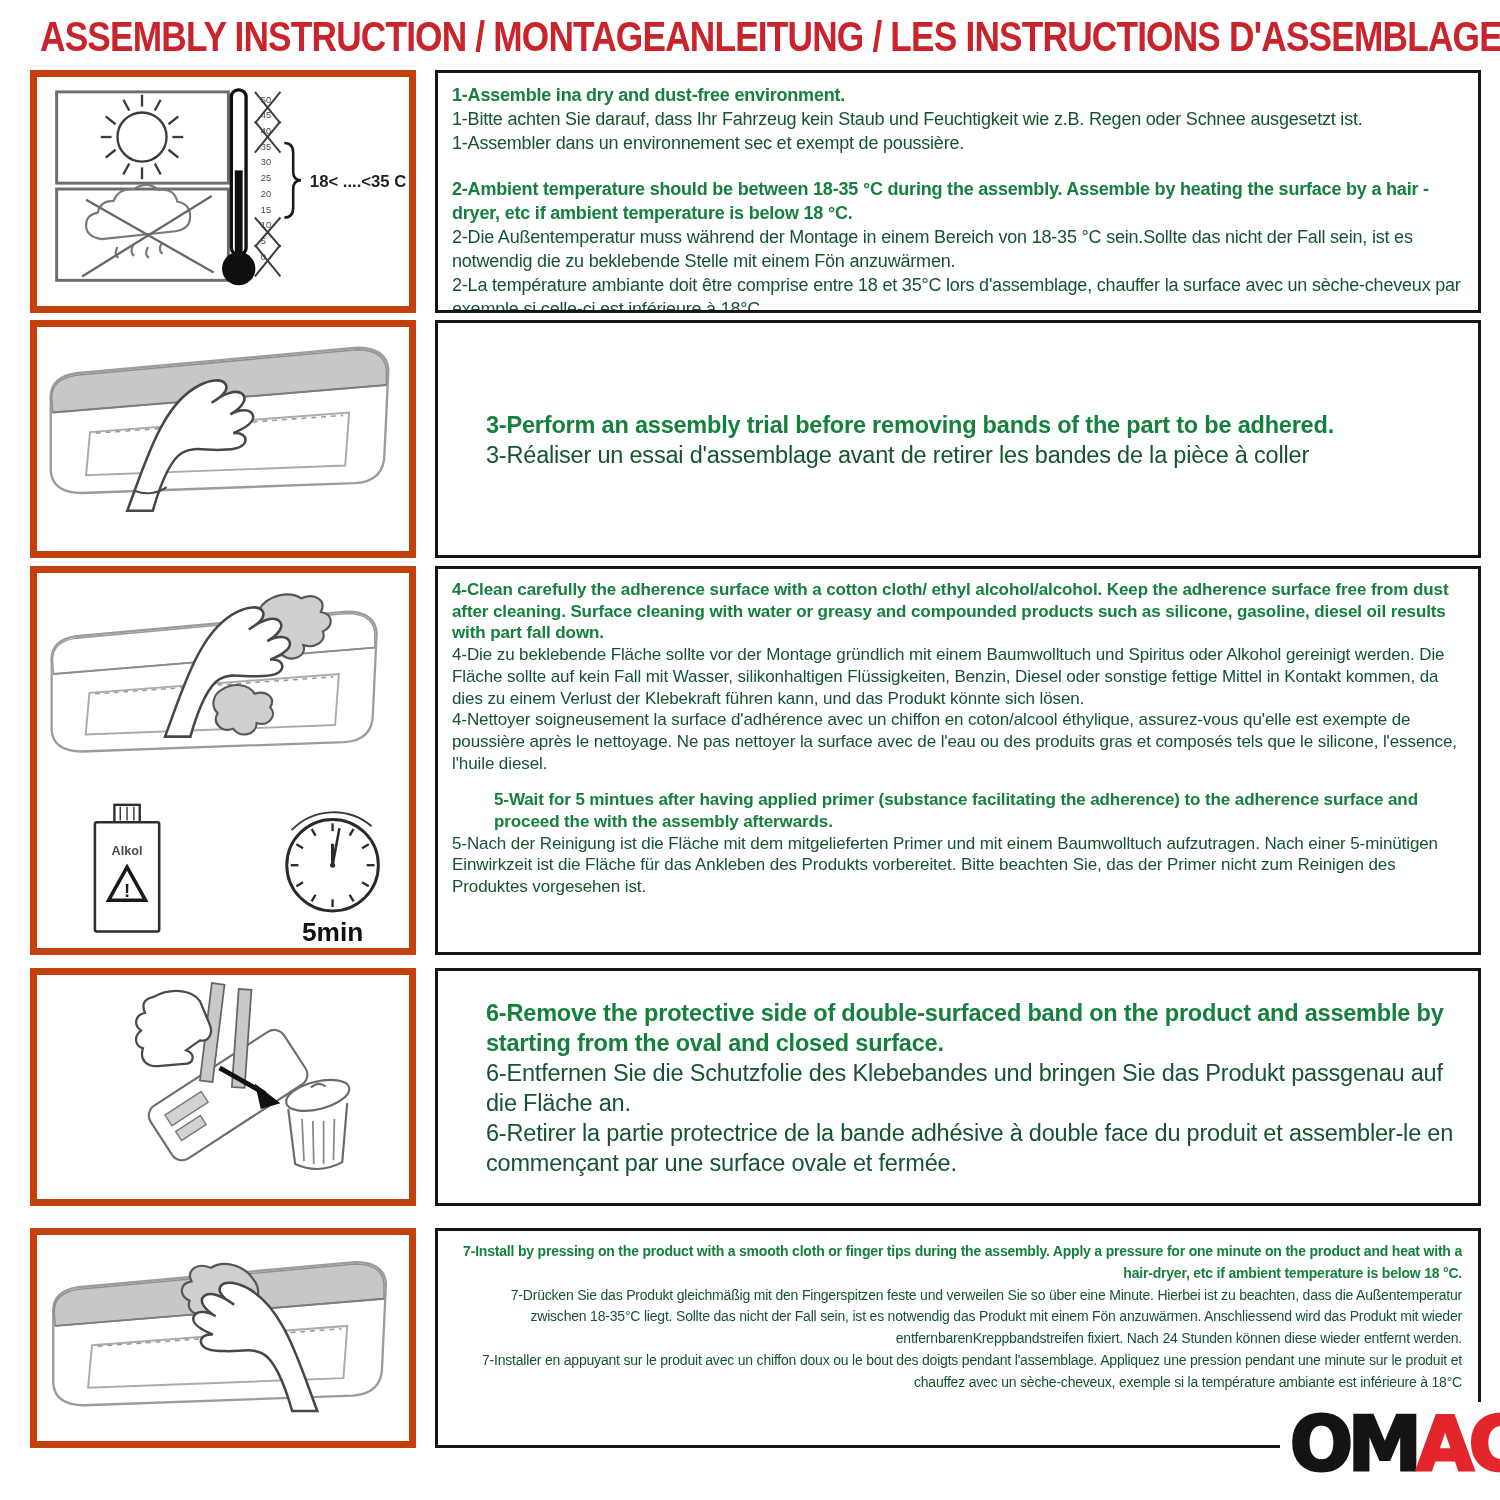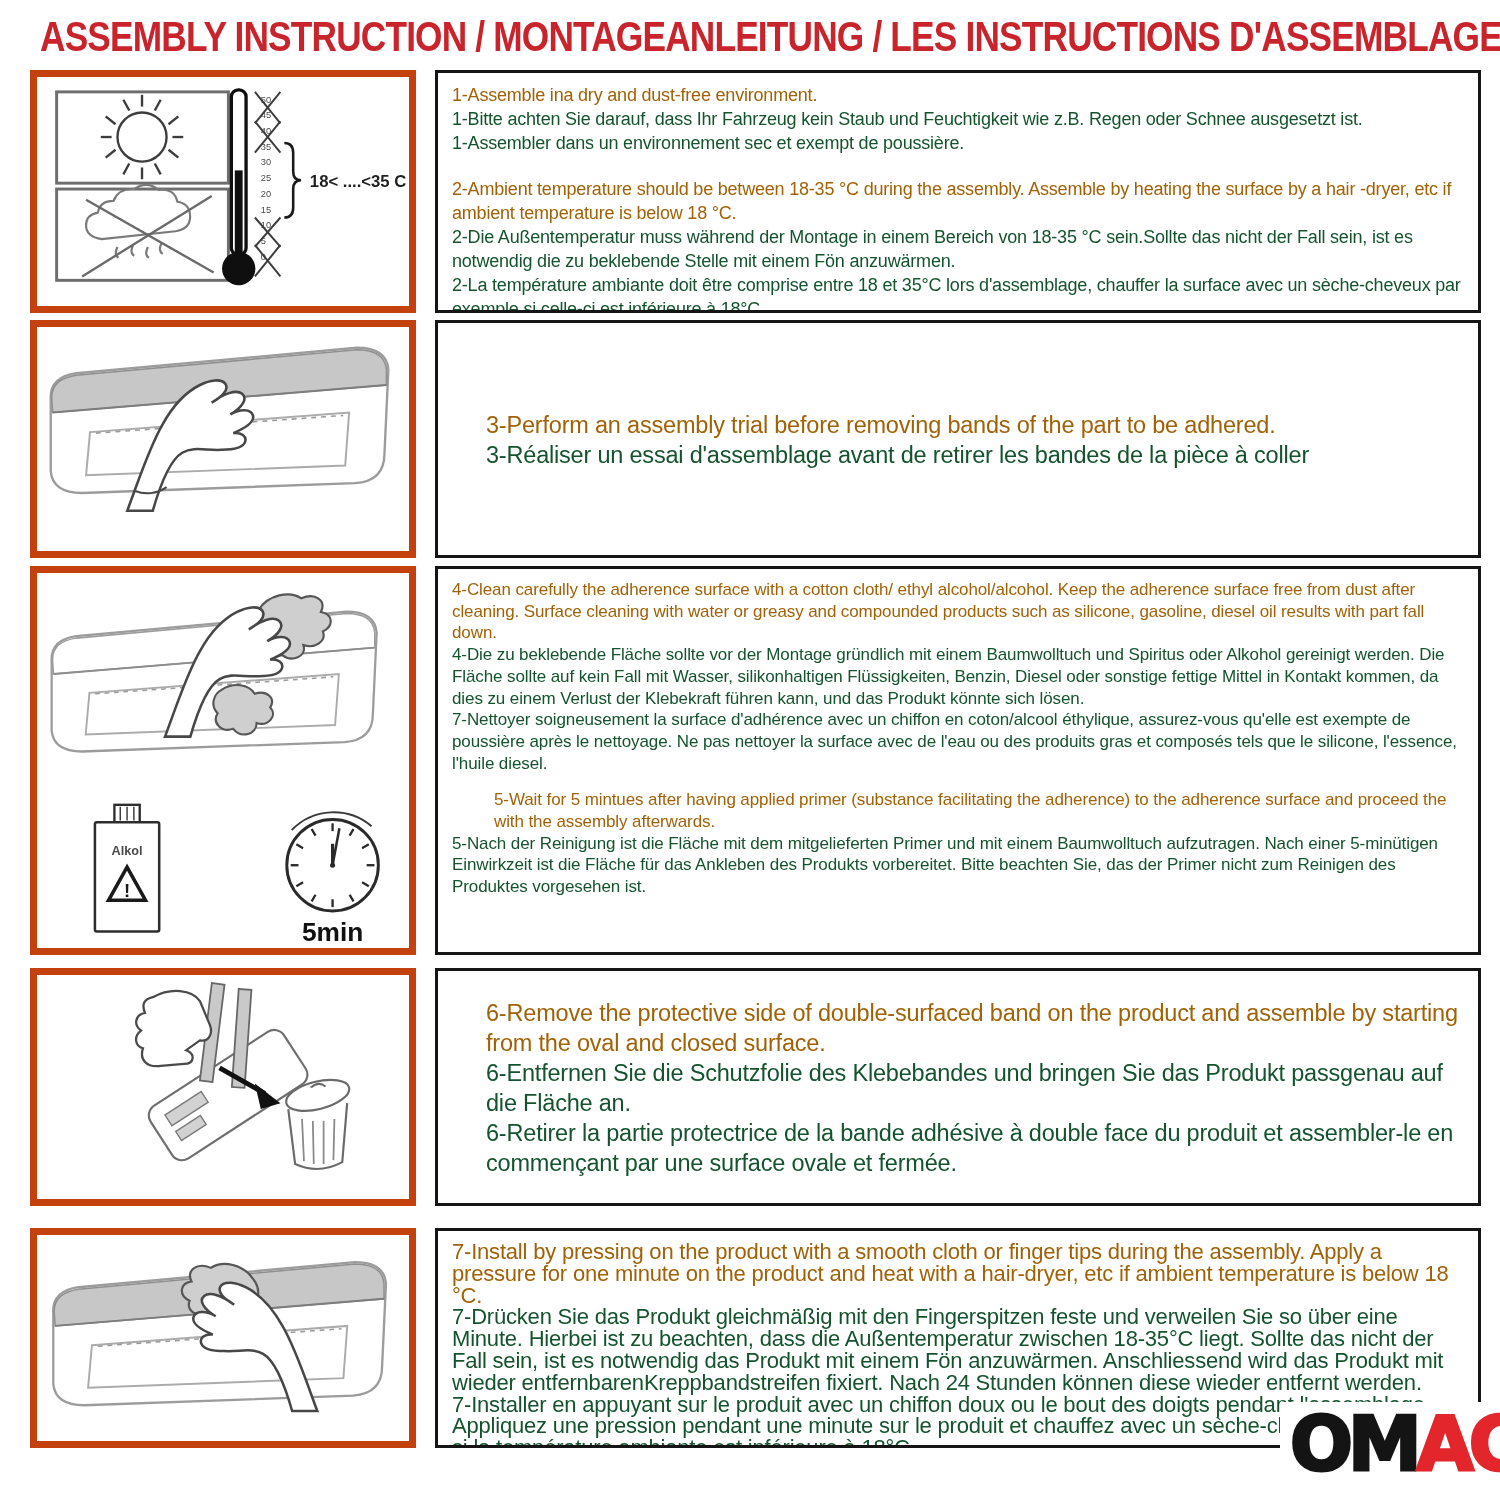--- a/index.html
+++ b/index.html
@@ -18,28 +18,28 @@
 
   .r1.figbox,.r1.txtbox{top:70px;height:243px;}
   .r2.figbox,.r2.txtbox{top:320px;height:238px;}
   .r3.figbox,.r3.txtbox{top:566px;height:389px;}
   .r4.figbox,.r4.txtbox{top:968px;height:238px;}
   .r5.figbox,.r5.txtbox{top:1228px;height:220px;}
 
   .figbox svg{display:block;width:100%;height:100%;}
 
   p{margin:0;color:#14532d;}
-  p.b{font-weight:400;color:#a16207;}
+  p.b{font-weight:700;color:#15803d;}
   .r1 p{font-size:18px;line-height:24px;letter-spacing:-.2px;}
   .r1 p.gap{margin-top:22px;}
   .r2 p{font-size:23.5px;line-height:30px;letter-spacing:-.2px;}
   .r3 p{font-size:17px;line-height:21.7px;letter-spacing:-.1px;}
   .r3 p.gap{margin-top:15px;margin-left:42px;}
   .r4 p{font-size:23.5px;line-height:30px;letter-spacing:-.2px;}
-  .r5 p{font-size:22px;line-height:21.8px;letter-spacing:-.2px;}
+  .r5 p{font-size:14px;line-height:21.8px;letter-spacing:-.2px;text-align:right;}
 
   .logo{position:absolute;left:1280px;top:1402px;width:220px;height:84px;
         background:#fff;z-index:5;display:flex;align-items:center;
         padding-left:10px;box-sizing:border-box;
         font-family:"DejaVu Sans", sans-serif;font-weight:900;font-size:74px;
         letter-spacing:-5px;line-height:1;}
   .logo .lb{color:#141414;-webkit-text-stroke:3px #141414;}
   .logo .lr{color:#e2262b;-webkit-text-stroke:3px #e2262b;}
 
   text{font-family:"Liberation Sans", sans-serif;}
@@ -195,21 +195,21 @@
         <line x1="50" y1="52" x2="50" y2="30" stroke="#2a2a2a" stroke-width="3.2"></line>
         <circle cx="50" cy="52" r="2.6" fill="#2a2a2a"></circle>
         <text x="50" y="130" text-anchor="middle" font-size="27" font-weight="600" fill="#111">5min</text>
       </g>
     </svg>
   </div>
 
   <div class="box txtbox r3">
     <p class="b">4-Clean carefully the adherence surface with a cotton cloth/ ethyl alcohol/alcohol. Keep the adherence surface free from dust after cleaning. Surface cleaning with water or greasy and compounded products such as silicone, gasoline, diesel oil results with part fall down.</p>
     <p>4-Die zu beklebende Fläche sollte vor der Montage gründlich mit einem Baumwolltuch und Spiritus oder Alkohol gereinigt werden. Die Fläche sollte auf kein Fall mit Wasser, silikonhaltigen Flüssigkeiten, Benzin, Diesel oder sonstige fettige Mittel in Kontakt kommen, da dies zu einem Verlust der Klebekraft führen kann, und das Produkt könnte sich lösen.</p>
-    <p>7-Nettoyer soigneusement la surface d'adhérence avec un chiffon en coton/alcool éthylique, assurez-vous qu'elle est exempte de poussière après le nettoyage. Ne pas nettoyer la surface avec de l'eau ou des produits gras et composés tels que le silicone, l'essence, l'huile diesel.</p>
+    <p>4-Nettoyer soigneusement la surface d'adhérence avec un chiffon en coton/alcool éthylique, assurez-vous qu'elle est exempte de poussière après le nettoyage. Ne pas nettoyer la surface avec de l'eau ou des produits gras et composés tels que le silicone, l'essence, l'huile diesel.</p>
     <p class="b gap">5-Wait for 5 mintues after having applied primer (substance facilitating the adherence) to the adherence surface and proceed the with the assembly afterwards.</p>
     <p>5-Nach der Reinigung ist die Fläche mit dem mitgelieferten Primer und mit einem Baumwolltuch aufzutragen. Nach einer 5-minütigen Einwirkzeit ist die Fläche für das Ankleben des Produkts vorbereitet. Bitte beachten Sie, das der Primer nicht zum Reinigen des Produktes vorgesehen ist.</p>
   </div>
 
   <div class="box figbox r4">
     <svg viewBox="0 0 379 227">
       <g>
         <g transform="rotate(-33 190 120)">
           <rect x="112" y="92" width="162" height="64" rx="12" fill="#ffffff" stroke="#6e6e6e" stroke-width="2.2"></rect>
           <rect x="128" y="106" width="44" height="13" fill="#d2d2d2" stroke="#7a7a7a" stroke-width="1.4"></rect>

